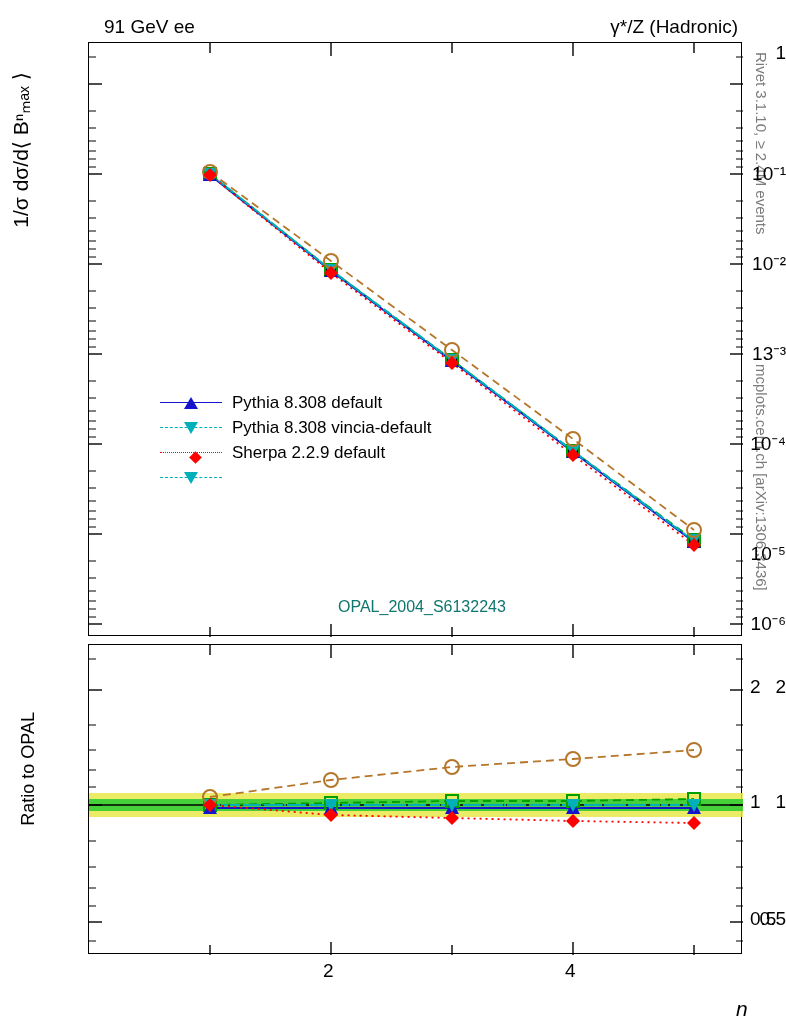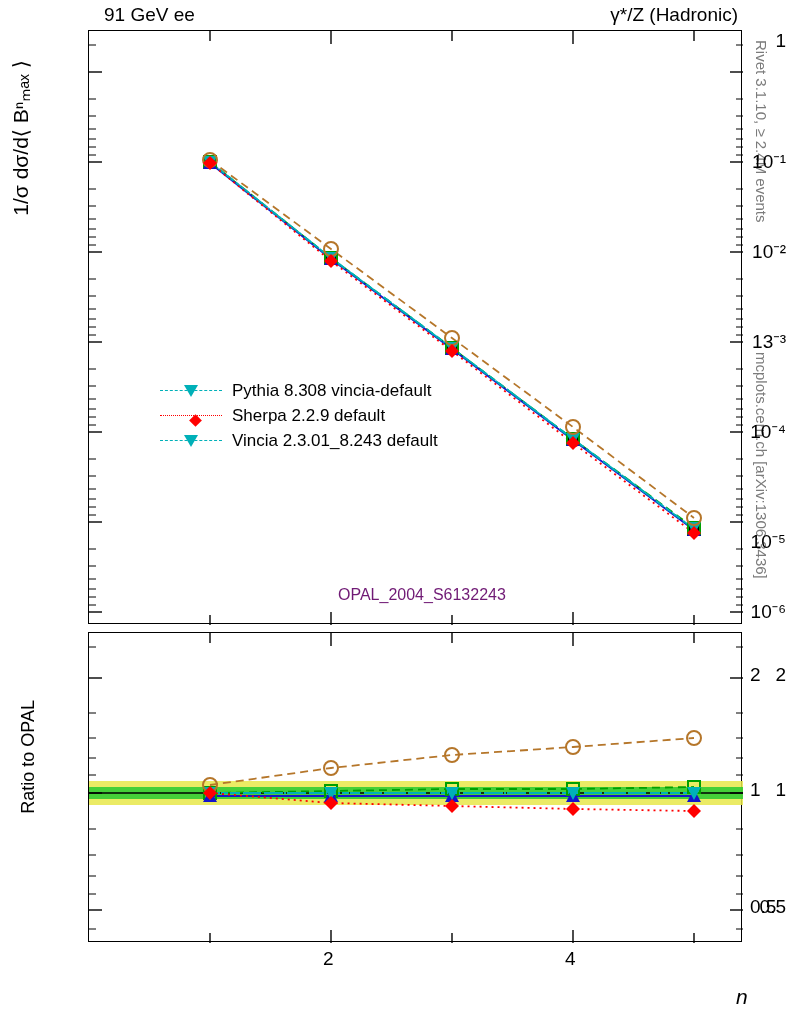--- a/index.html
+++ b/index.html
@@ -10,21 +10,21 @@
   body {
     width: 786px;
     height: 1024px;
     font-family: "Liberation Sans", sans-serif;
     color: #000000;
     overflow: hidden;
     position: relative;
   }
   .root {
     position: absolute;
-    left: 0; top: 0;
+    left: 0; top: 12px;
     width: 786px; height: 824px;
   }
   
   .hdr {
     position: absolute;
     font-size: 19px;
     color: #000;
     white-space: nowrap;
   }
   .hdr-left  { left: 104px; top: 4px; }
@@ -117,21 +117,21 @@
     transform: translate(-50%, -50%);
   }
   .legend-label { padding-left: 10px; white-space: nowrap; }
 
   
   #watermark {
     position: absolute;
     left: 338px;
     top: 586px;
     font-size: 16px;
-    color: #701a75;
+    color: #0f766e;
   }
 
   
   .mk-square {
     width: 11px; height: 11px; background: #000;
   }
   .mk-circle-open {
     width: 11px; height: 11px; border: 1.8px solid #b5762a; border-radius: 50%;
     box-sizing: border-box; background: transparent;
   }
@@ -346,38 +346,44 @@
   <div class="ylabel-main" style="top:148px; width:78px;">10⁻¹</div>
   <div class="ylabel-main" style="top:238px; width:78px;">10⁻²</div>
   <div class="ylabel-main" style="top:328px; width:78px;">13⁻³</div>
   <div class="ylabel-main" style="top:418px; width:78px;">10⁻⁴</div>
   <div class="ylabel-main" style="top:508px; width:78px;margin-top:20px;">10⁻⁵</div>
   <div class="ylabel-main" style="top:598px; width:78px;">10⁻⁶</div>
 
   <div id="legend">
     <div class="legend-row">
       <span class="legend-key">
+        <span class="legend-line" style="border-top:1.8px solid #1414cc;"></span>
+        <span class="legend-marker mk-tri-up"></span>
+      </span>
+      <span class="legend-label">Pythia 8.308 default</span>
+    </div>
+    <div class="legend-row">
+      <span class="legend-key">
         <span class="legend-line" style="border-top:1.8px dashed #00b0b8;"></span>
         <span class="legend-marker mk-tri-down-cy"></span>
       </span>
       <span class="legend-label">Pythia 8.308 vincia-default</span>
     </div>
     <div class="legend-row">
       <span class="legend-key">
         <span class="legend-line" style="border-top:1.8px dotted #ff0000;"></span>
         <span class="legend-marker mk-diamond"></span>
       </span>
       <span class="legend-label">Sherpa 2.2.9 default</span>
     </div>
     <div class="legend-row">
       <span class="legend-key">
         <span class="legend-line" style="border-top:1.8px dashed #00b0b8;"></span>
         <span class="legend-marker mk-tri-down-cy"></span>
       </span>
-      <span class="legend-label">Vincia 2.3.01_8.243 default</span>
     </div>
   </div>
 
   <div id="watermark">OPAL_2004_S6132243</div>
 
   <div class="frame" id="ratio-frame">
     <div class="plot-inner">
       <svg width="654" height="310" viewBox="0 0 654 310">
 
         <rect x="0" y="148" width="654" height="24" fill="#e8e84a" opacity="0.85"></rect>

